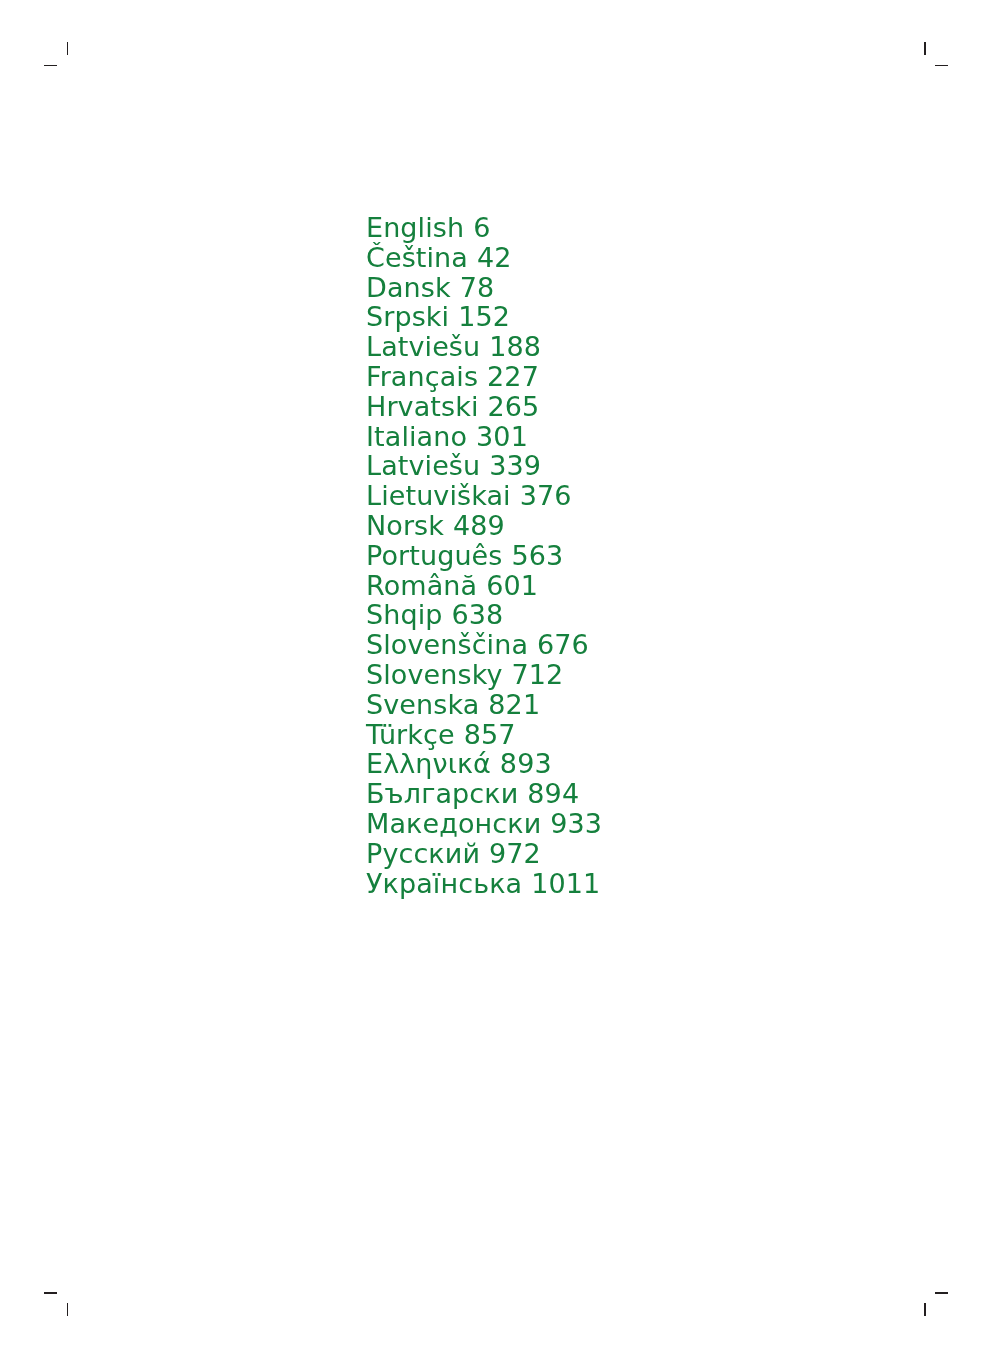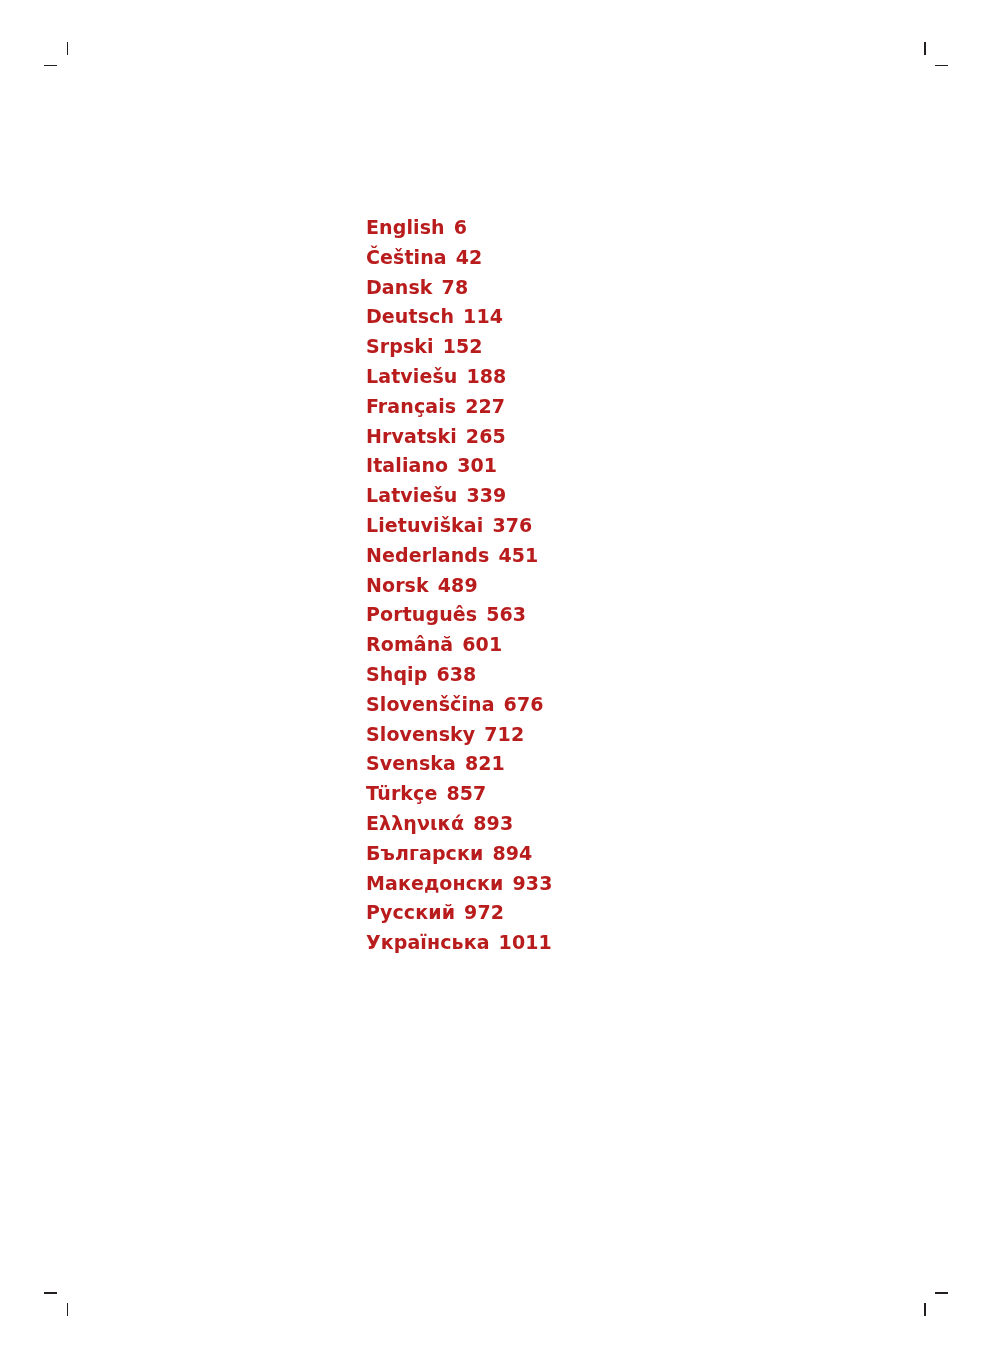--- a/index.html
+++ b/index.html
@@ -56,26 +56,26 @@
   .crop-br::after  { right: 0; top: 0; }
 
   
   .language-index {
     position: absolute;
     left: 366px;
     top: 213px;
     width: 520px;
   }
   .lang-row {
-    font-size: 19px;
-    font-weight: bold;
+    font-size: 27px;
+    font-weight: normal;
     line-height: 29.8px;
     letter-spacing: 0.1px;
     white-space: nowrap;
-    color: #b91c1c;
+    color: #15803d;
   }
   .lang-name {
     display: inline;
   }
   .lang-page {
     display: inline;
     margin-left: 9px;
   }
 </style>
 </head>
@@ -83,29 +83,27 @@
 
 <div class="crop-mark crop-tl"></div>
 <div class="crop-mark crop-tr"></div>
 <div class="crop-mark crop-bl"></div>
 <div class="crop-mark crop-br"></div>
 
 <div class="language-index">
     <div class="lang-row"><span class="lang-name">English</span><span class="lang-page">6</span></div>
     <div class="lang-row"><span class="lang-name">Čeština</span><span class="lang-page">42</span></div>
     <div class="lang-row"><span class="lang-name">Dansk</span><span class="lang-page">78</span></div>
-    <div class="lang-row"><span class="lang-name">Deutsch</span><span class="lang-page">114</span></div>
     <div class="lang-row"><span class="lang-name">Srpski</span><span class="lang-page">152</span></div>
     <div class="lang-row"><span class="lang-name">Latviešu</span><span class="lang-page">188</span></div>
     <div class="lang-row"><span class="lang-name">Français</span><span class="lang-page">227</span></div>
     <div class="lang-row"><span class="lang-name">Hrvatski</span><span class="lang-page">265</span></div>
     <div class="lang-row"><span class="lang-name">Italiano</span><span class="lang-page">301</span></div>
     <div class="lang-row"><span class="lang-name">Latviešu</span><span class="lang-page">339</span></div>
     <div class="lang-row"><span class="lang-name">Lietuviškai</span><span class="lang-page">376</span></div>
-    <div class="lang-row"><span class="lang-name">Nederlands</span><span class="lang-page">451</span></div>
     <div class="lang-row"><span class="lang-name">Norsk</span><span class="lang-page">489</span></div>
     <div class="lang-row"><span class="lang-name">Português</span><span class="lang-page">563</span></div>
     <div class="lang-row"><span class="lang-name">Română</span><span class="lang-page">601</span></div>
     <div class="lang-row"><span class="lang-name">Shqip</span><span class="lang-page">638</span></div>
     <div class="lang-row"><span class="lang-name">Slovenščina</span><span class="lang-page">676</span></div>
     <div class="lang-row"><span class="lang-name">Slovensky</span><span class="lang-page">712</span></div>
     <div class="lang-row"><span class="lang-name">Svenska</span><span class="lang-page">821</span></div>
     <div class="lang-row"><span class="lang-name">Türkçe</span><span class="lang-page">857</span></div>
     <div class="lang-row"><span class="lang-name">Ελληνικά</span><span class="lang-page">893</span></div>
     <div class="lang-row"><span class="lang-name">Български</span><span class="lang-page">894</span></div>

